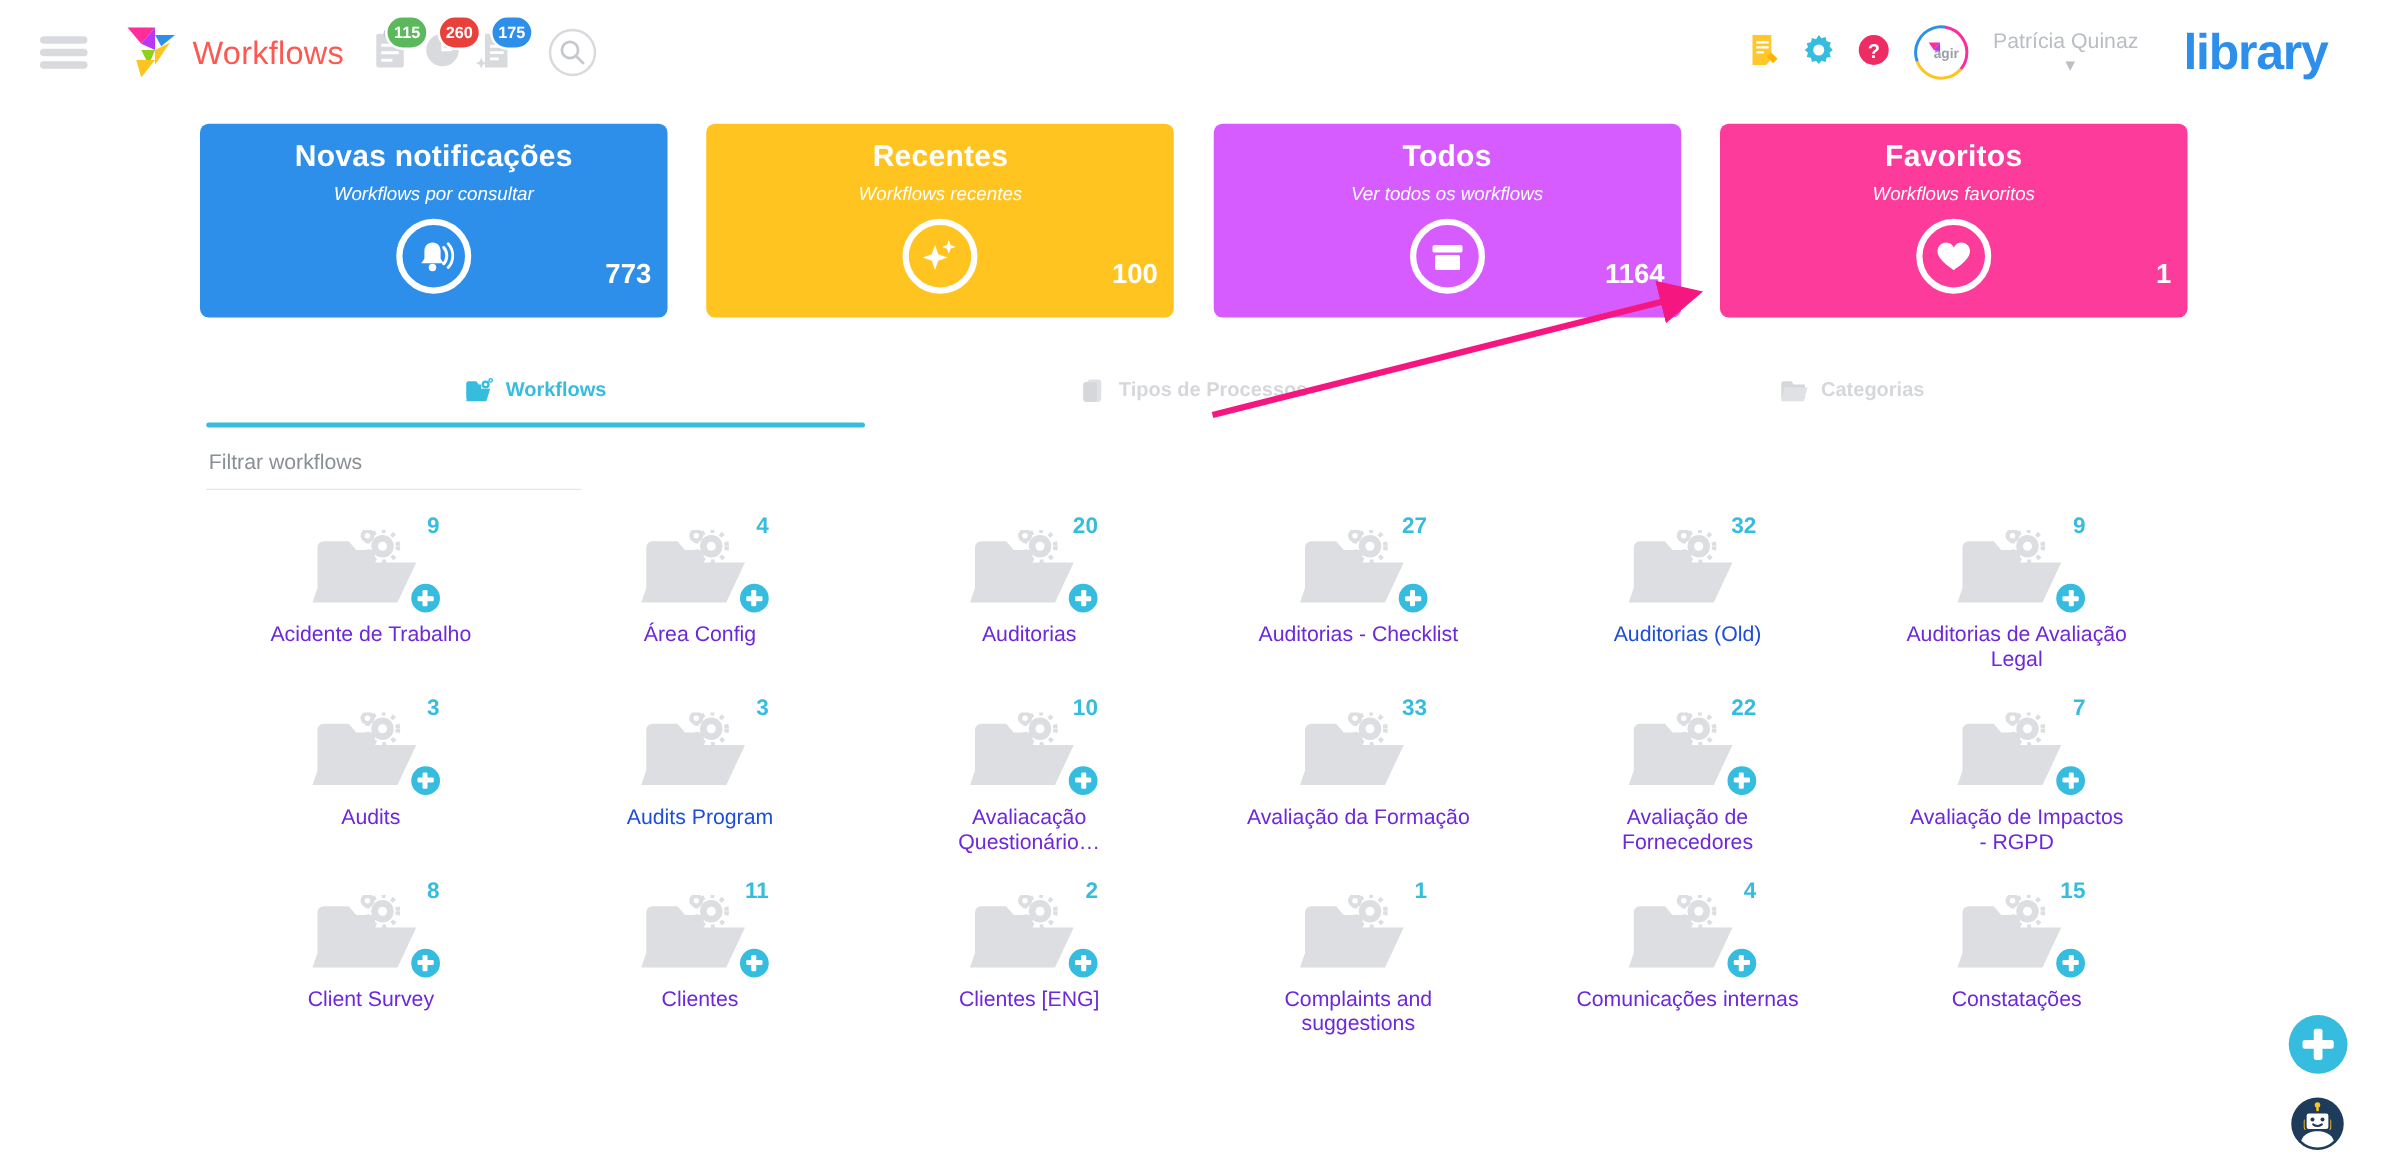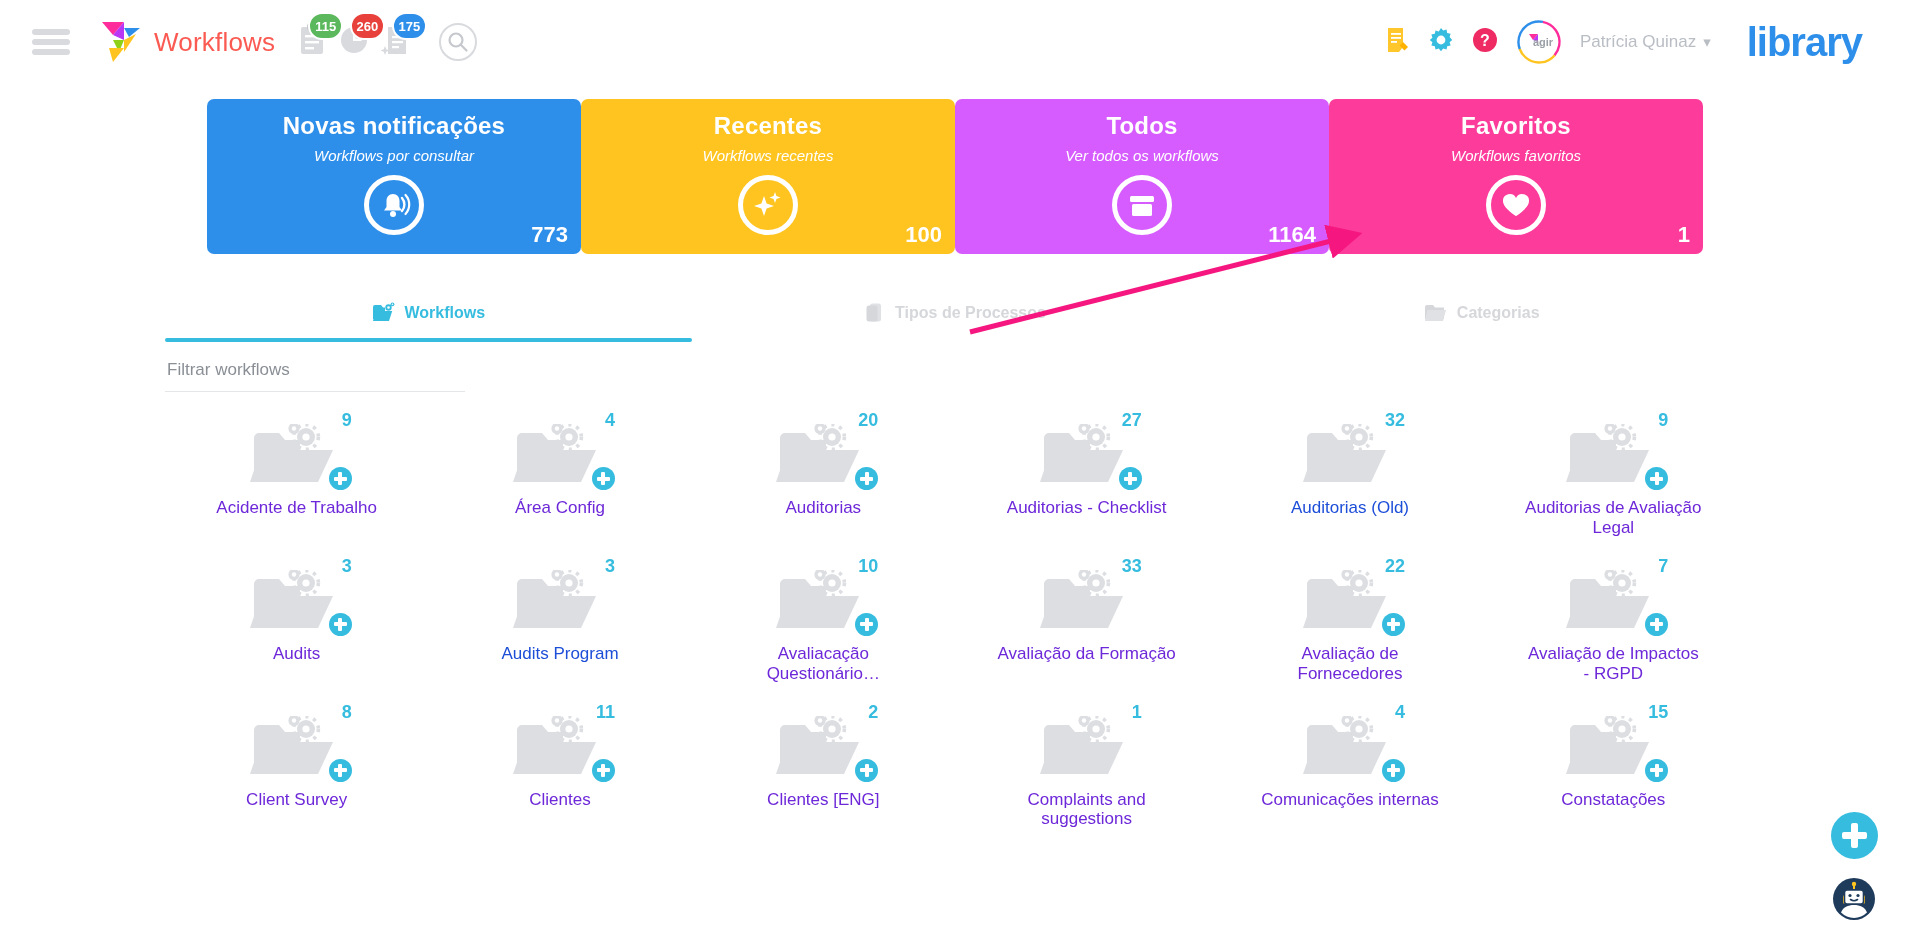--- a/index.html
+++ b/index.html
@@ -61,37 +61,37 @@
   .user-name { font-size: 17px; color: #b9bdc4; }
   .caret { color: #b9bdc4; font-size: 15px; margin-left: 7px; }
   .library-logo {
     font-size: 40px; font-weight: 700; color: #2e8fea;
     letter-spacing: -1px; margin-left: 18px; margin-right: 24px; text-align: center;
   }
 
   
   .cards {
     display: flex; gap: 0; padding: 0 160px; margin-top: 15px;
-    justify-content: center;
+    justify-content: space-between;
   }
   .card {
     width: 374px; height: 155px; border-radius: 7px;
     position: relative; color: #fff; cursor: pointer;
     display: flex; flex-direction: column; align-items: center;
     padding-top: 13px;
   }
   .card-title { font-size: 24px; font-weight: 700; letter-spacing: .2px; }
   .card-sub { font-size: 15px; font-style: italic; margin-top: 7px; }
   .card-icon {
     width: 60px; height: 60px; border-radius: 50%;
     border: 5px solid #fff; margin-top: 11px;
     display: flex; align-items: center; justify-content: center;
   }
   .card-count {
-    position: absolute; right: 13px; bottom: 6px;
+    position: absolute; right: 13px; bottom: 22px;
     font-size: 22px; font-weight: 700;
   }
 
   
   .tabs {
     display: flex; margin: 42px 165px 0 165px;
   }
   .tab {
     flex: 1; display: flex; flex-direction: column; align-items: center;
     cursor: pointer; padding-bottom: 0;
@@ -259,21 +259,21 @@
       <svg width="46" height="46" viewBox="0 0 46 46">
         <circle cx="23" cy="23" r="20.5" fill="none" stroke="#ff2d9b" stroke-width="2.4" stroke-dasharray="43 86" transform="rotate(-80 23 23)"></circle>
         <circle cx="23" cy="23" r="20.5" fill="none" stroke="#ffc41f" stroke-width="2.4" stroke-dasharray="43 86" transform="rotate(40 23 23)"></circle>
         <circle cx="23" cy="23" r="20.5" fill="none" stroke="#2e8fea" stroke-width="2.4" stroke-dasharray="43 86" transform="rotate(160 23 23)"></circle>
         <polygon points="13,15 22,15 17,21" fill="#ff2d9b"></polygon>
         <polygon points="22,15 22,23 17,21" fill="#b936f5"></polygon>
         <text x="27" y="27" font-size="11" font-weight="700" fill="#9aa0a6" text-anchor="middle" font-family="Liberation Sans, sans-serif">agir</text>
       </svg>
     </div>
 
-    <div style="display:flex;align-items:center;">
+    <div style="display:flex;align-items:center;flex-direction:column;">
       <span class="user-name">Patrícia Quinaz</span>
       <span class="caret">▾</span>
     </div>
 
     <div class="library-logo">library</div>
   </div>
 </div>
 
 <div class="cards">
 

